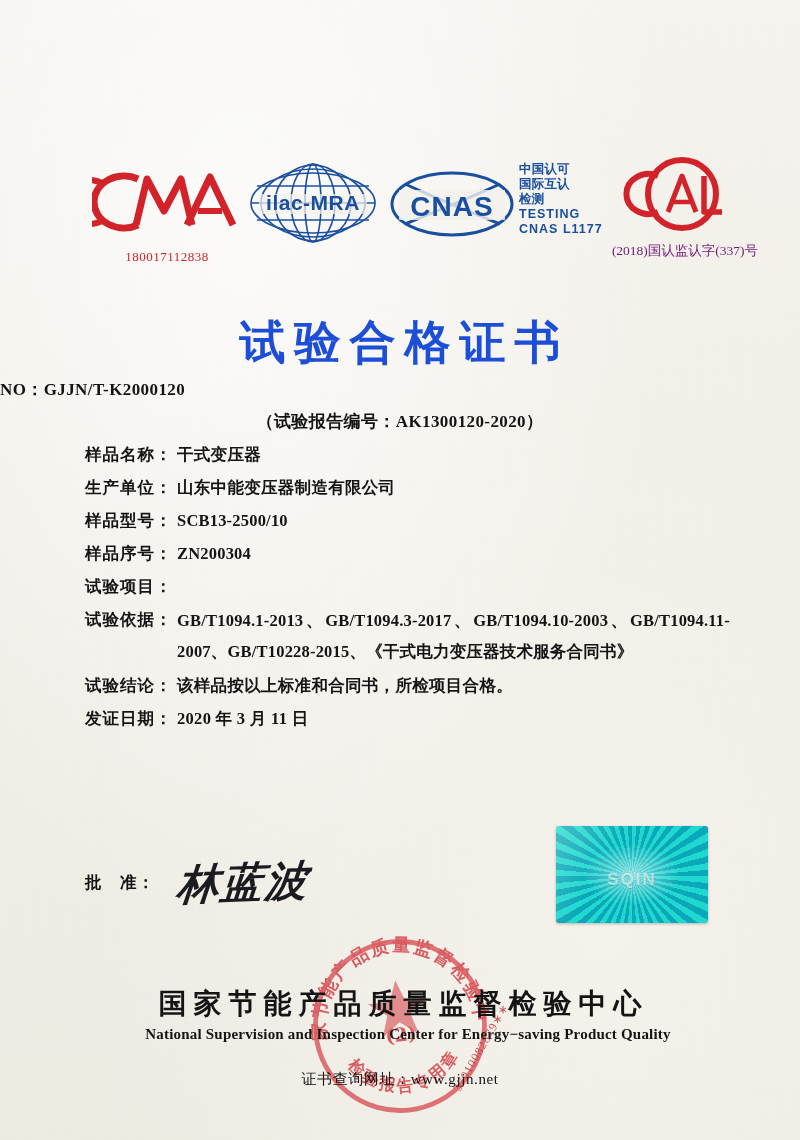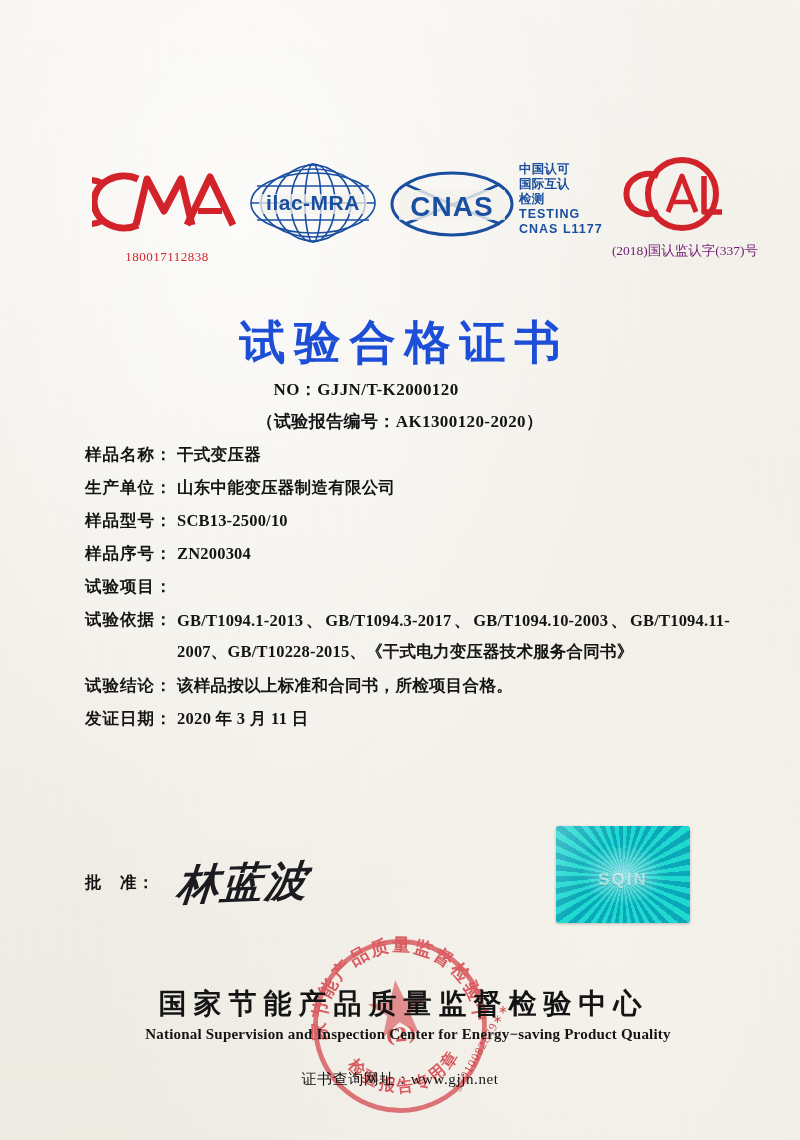--- a/index.html
+++ b/index.html
@@ -93,25 +93,23 @@
     letter-spacing: 9px;
     font-family: "DejaVu Serif", serif;
     color: #1d4ed8;
     text-indent: 9px;
   }
   .doc-no {
     position: absolute;
     top: 378px;
     left: 0;
     width: 644px;
-    text-align: center;
     font-size: 17px;
     font-weight: bold;
     letter-spacing: 0.4px;
-    padding-left: 44px;
   }
   .report-no {
     position: absolute;
     top: 410px;
     left: 0;
     width: 800px;
     text-align: center;
     font-size: 17px;
     font-weight: bold;
     letter-spacing: 0.4px;
@@ -176,21 +174,21 @@
     letter-spacing: 2px;
     transform: skewX(-7deg) rotate(-2deg);
     color: #1b1b20;
   }
 
   
   .hologram {
     position: absolute;
     left: 556px;
     top: 826px;
-    width: 134px;
+    width: 152px;
     height: 97px;
     border-radius: 3px;
     background:
       repeating-conic-gradient(from 0deg at 50% 52%,
         #1fd8cf 0deg 5deg,
         #0aa8b8 5deg 10deg),
       #14c3c8;
     box-shadow: 0 1px 3px rgba(0,0,0,0.25);
     overflow: hidden;
   }

